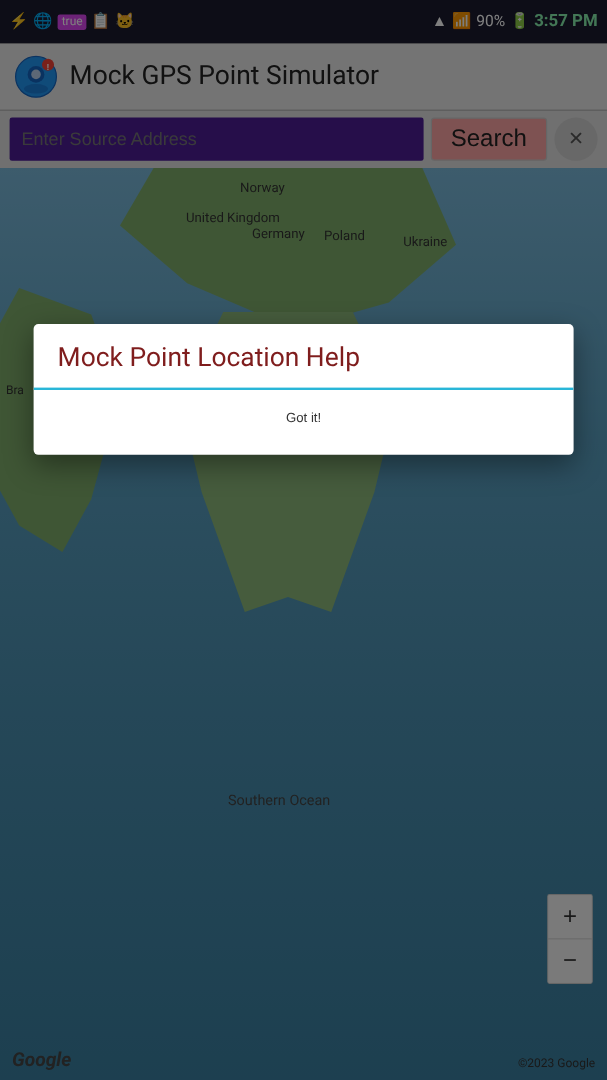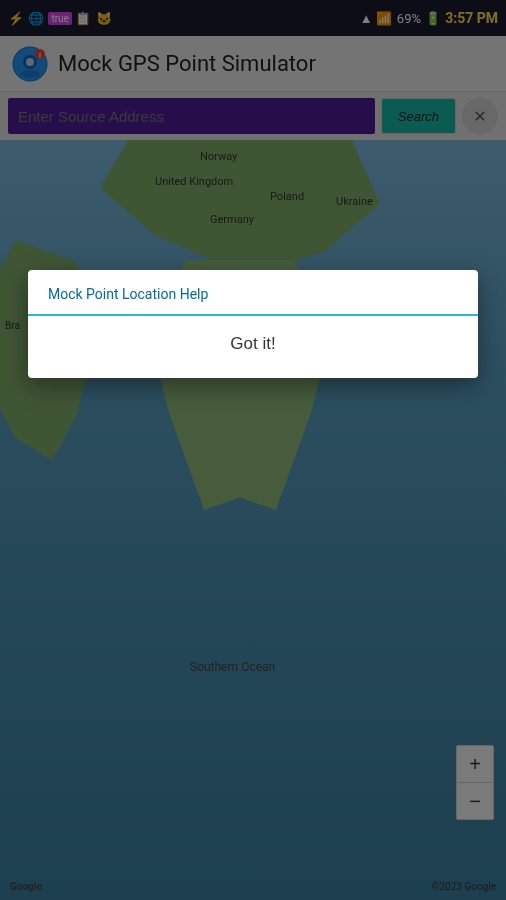--- a/index.html
+++ b/index.html
@@ -37,21 +37,21 @@
       align-items: center;
       gap: 4px;
     }
 
     .status-icon {
       color: white;
       font-size: 13px;
     }
 
     .status-time {
-      color: #fde047;
+      color: #86efac;
       font-size: 14px;
       font-weight: bold;
     }
 
     
     #app-bar {
       width: 100%;
       height: 56px;
       background: #e8e8e8;
       display: flex;
@@ -95,28 +95,27 @@
       border: none;
       border-radius: 2px;
       padding: 0 10px;
       font-size: 15px;
       color: #999;
       outline: none;
     }
 
     .search-button {
       height: 36px;
-      background: #14b8a6;
+      background: #fca5a5;
       border: 1px solid #ccc;
       border-radius: 3px;
       padding: 0 16px;
-      font-size: 13px;
+      font-size: 20px;
       color: #222;
       cursor: pointer;
-      font-style: italic;
     }
 
     .clear-button {
       width: 36px;
       height: 36px;
       background: #d0d0d0;
       border: none;
       border-radius: 50%;
       display: flex;
       align-items: center;
@@ -181,21 +180,21 @@
     .map-label {
       position: absolute;
       color: #333;
       font-size: 11px;
       pointer-events: none;
     }
 
     .norway-label { top: 10px; left: 200px; }
     .uk-label { top: 35px; left: 155px; }
     .poland-label { top: 50px; left: 270px; }
-    .germany-label { top: 73px; left: 210px; }
+    .germany-label { top: 48px; left: 210px; }
     .ukraine-label { top: 55px; left: 336px; }
     .brazil-label { top: 180px; left: 5px; font-size: 10px; }
     .so-label { top: 520px; left: 190px; color: #444; font-size: 12px; }
 
     
     .map-controls {
       position: absolute;
       bottom: 80px;
       right: 12px;
       display: flex;
@@ -221,23 +220,24 @@
     .zoom-divider {
       height: 1px;
       background: #ccc;
     }
 
     
     .google-watermark {
       position: absolute;
       bottom: 8px;
       left: 10px;
-      font-size: 10px;
+      font-size: 16px;
       color: #444;
       font-weight: bold;
+      font-style: italic;
     }
 
     .copyright {
       position: absolute;
       bottom: 8px;
       right: 10px;
       font-size: 10px;
       color: #333;
     }
 
@@ -260,22 +260,22 @@
       right: 28px;
       background: #ffffff;
       border-radius: 4px;
       z-index: 300;
       box-shadow: 0 8px 24px rgba(0,0,0,0.4);
       overflow: hidden;
     }
 
     .dialog-title {
       padding: 16px 20px 12px 20px;
-      font-size: 14px;
-      color: #0369a1;
+      font-size: 22px;
+      color: #7f1d1d;
       border-bottom: 2px solid #29b6d8;
     }
 
     .dialog-body {
       padding: 20px 20px 10px 20px;
     }
 
     .dialog-heading {
       font-size: 18px;
       color: #111;
@@ -290,42 +290,42 @@
 
     .dialog-actions {
       padding: 10px 20px 16px 20px;
       display: flex;
       justify-content: center;
     }
 
     .got-it-btn {
       background: transparent;
       border: none;
-      font-size: 17px;
+      font-size: 11px;
       color: #333;
       cursor: pointer;
       padding: 8px 20px;
       font-weight: 500;
     }
   </style>
 </head>
 <body>
 
 <div id="status-bar">
   <div class="status-left">
     <span class="status-icon">⚡</span>
     <span class="status-icon">🌐</span>
     <span class="status-icon" style="background:#d946ef;color:white;font-size:10px;padding:1px 3px;border-radius:2px;">true</span>
     <span class="status-icon">📋</span>
     <span class="status-icon">🐱</span>
   </div>
   <div class="status-right">
     <span class="status-icon">▲</span>
     <span class="status-icon">📶</span>
-    <span class="status-icon" style="color:white;font-size:13px;">69%</span>
+    <span class="status-icon" style="color:white;font-size:13px;">90%</span>
     <span class="status-icon">🔋</span>
     <span class="status-time">3:57 PM</span>
   </div>
 </div>
 
 <div id="app-bar">
   <div class="app-icon">
     <svg width="36" height="36" viewBox="0 0 36 36">
       <circle cx="18" cy="18" r="17" fill="#2196F3" stroke="#1565C0" stroke-width="1"></circle>
       <circle cx="18" cy="16" r="7" fill="#1565C0"></circle>

